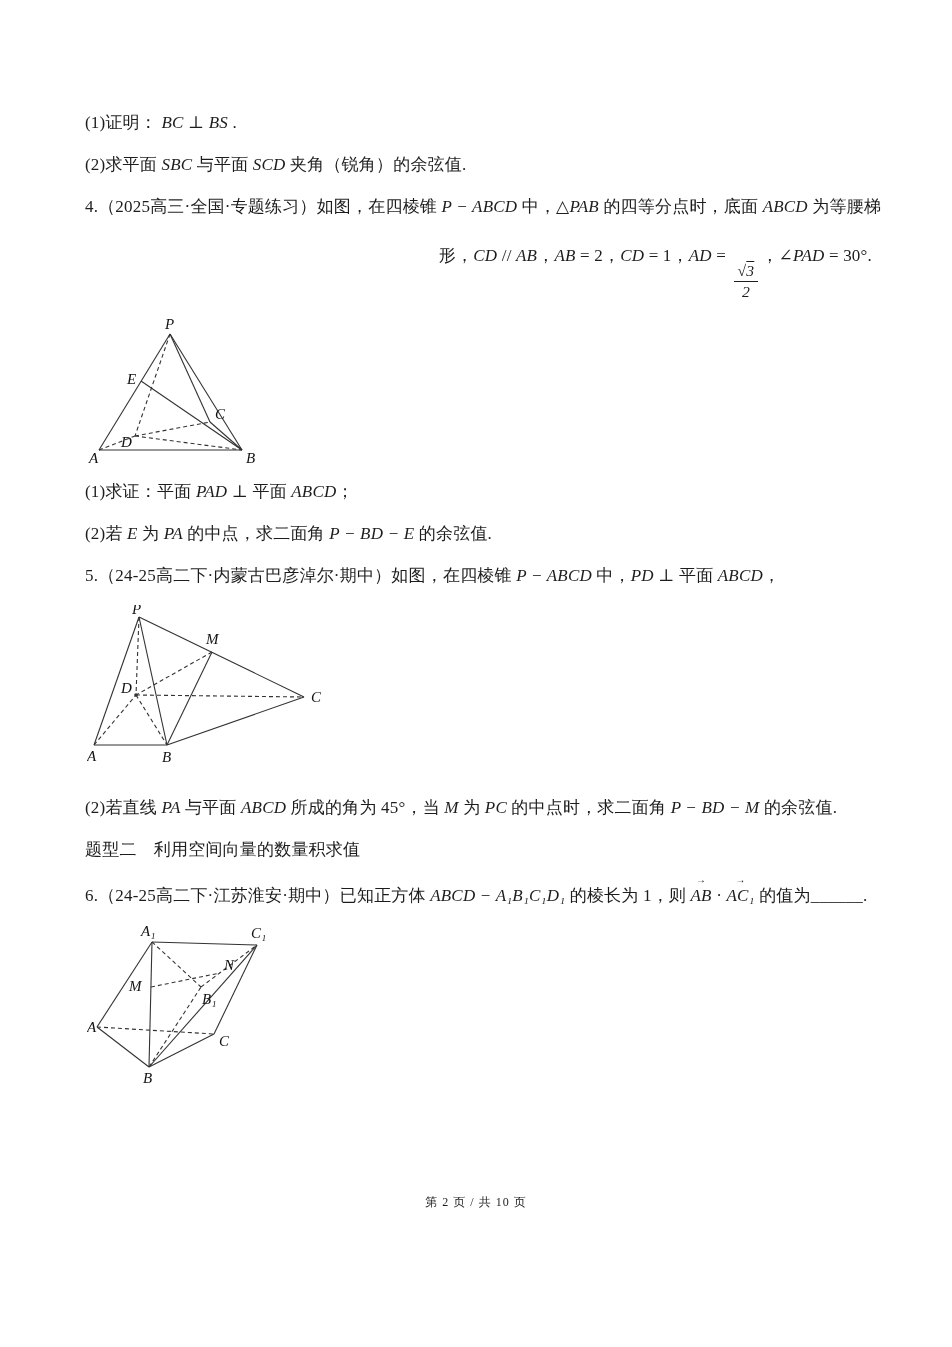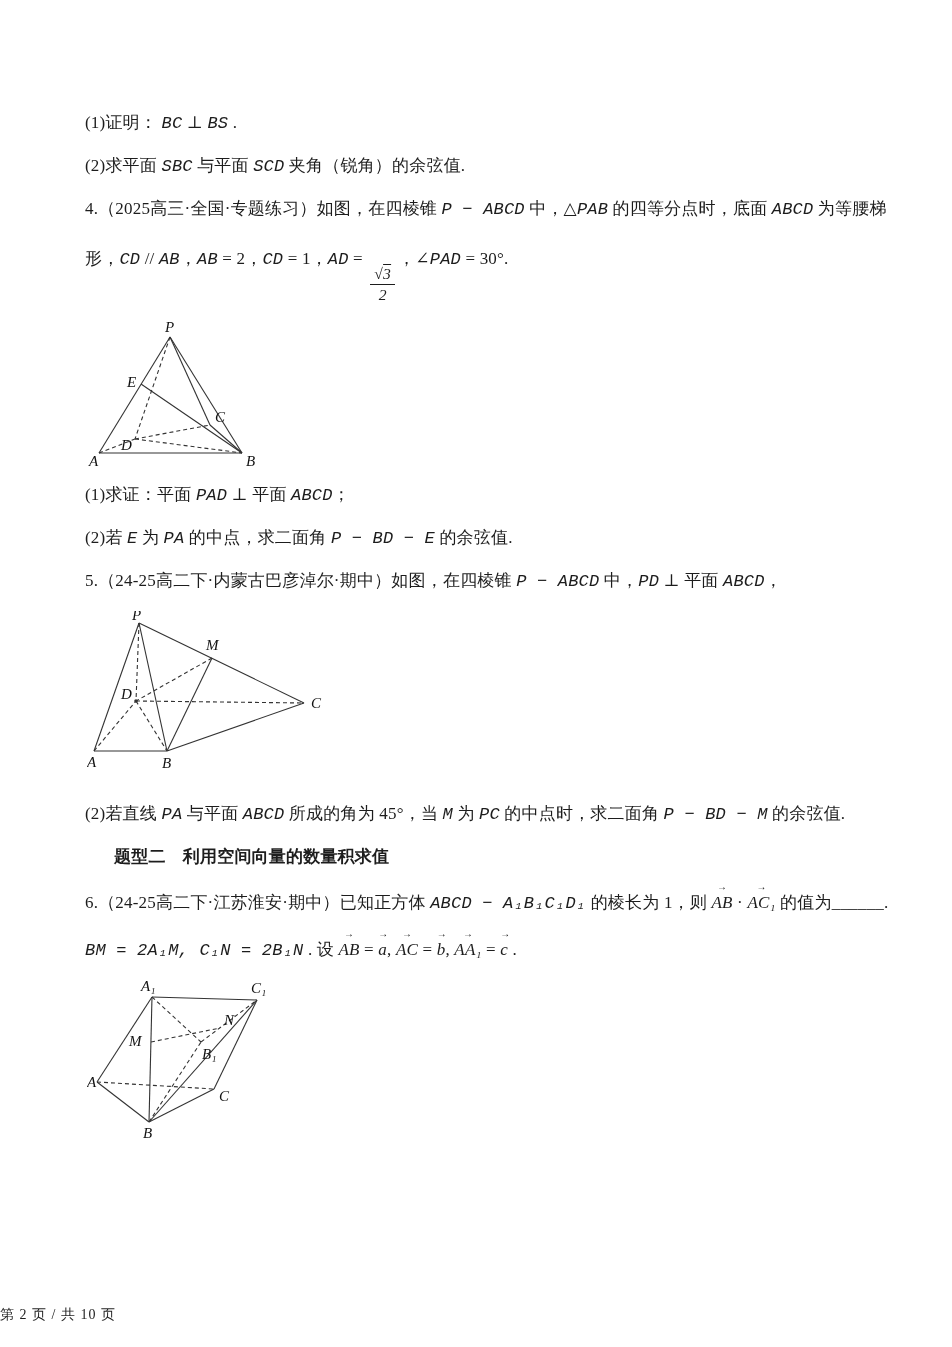--- a/index.html
+++ b/index.html
@@ -7,51 +7,51 @@
   body {
     width:952px; height:1347px; position:relative; overflow:hidden;
     font-family:"Liberation Serif","DejaVu Serif",serif;
     color:#1d1d1d;
   }
   .page { padding:110px 80px 0 85px; }
   .line {
     font-size:17px; line-height:26px; margin-bottom:16px;
     letter-spacing:0.2px; white-space:nowrap;
   }
-  .line .i { font-style:italic;font-family:Liberation Mono, monospace; }
-  .line .b { font-weight:bold;margin-left:29px; }
+  .line .i { font-style:italic; }
+  .line .b { font-weight:normal; }
   .vec { font-style:italic; display:inline-block; position:relative; }
   .vec::after {
     content:"→"; position:absolute; left:0; right:0; top:-0.78em;
     font-size:0.58em; text-align:center; font-style:normal; line-height:1;
   }
   .frac {
     display:inline-flex; flex-direction:column; align-items:center;
     vertical-align:-0.95em; line-height:1.15; font-size:0.92em;
     margin:0 3px; font-style:italic;
   }
   .frac .num { border-bottom:1.2px solid #1d1d1d; padding:0 4px 1px; }
   .frac .den { padding-top:1px; }
   .olin { text-decoration:overline; }
-  .tall { line-height:40px; }
+  .tall { line-height:40px;text-align:right; }
   .vecline { padding-top:4px; }
   figure { margin:0; }
   .figwrap1 { margin:4px 0 12px 2px; }
   .figwrap2 { margin:8px 0 28px 2px; }
   .figwrap3 { margin:8px 0 0 2px;text-decoration:underline; }
   svg.fig { display:block; }
   svg.fig line { stroke:#333; stroke-width:1.1; fill:none; }
   svg.fig line.dash { stroke-dasharray:4 3; }
   svg.fig text {
     font-family:"Liberation Serif","DejaVu Serif",serif;
     font-style:italic; font-size:15px; fill:#111;
   }
   .footer {
-    position:absolute; left:0; top:1306px; width:100%;
-    text-align:left; font-size:14px; letter-spacing:1px; white-space:nowrap;
+    position:absolute; left:0; top:1194px; width:100%;
+    text-align:center; font-size:12px; letter-spacing:1px; white-space:nowrap;
   }
 </style>
 </head>
 <body>
 
 <div class="page">
 
   <p class="line"><span>(1)证明： </span><span class="i">BC</span><span> ⊥ </span><span class="i">BS</span><span> .</span></p>
   <p class="line"><span>(2)求平面 </span><span class="i">SBC</span><span> 与平面 </span><span class="i">SCD</span><span> 夹角（锐角）的余弦值.</span></p>
   <p class="line"><span>4.（2025高三·全国·专题练习）如图，在四棱锥 </span><span class="i">P − ABCD</span><span> 中，△</span><span class="i">PAB</span><span> 的四等分点时，底面 </span><span class="i">ABCD</span><span> 为等腰梯</span></p>
@@ -116,21 +116,20 @@
         <text x="224" y="97">C</text>
         <text x="0" y="156">A</text>
         <text x="75" y="157">B</text>
       </g>
     </svg>
   </figure>
 
   <p class="line"><span>(2)若直线 </span><span class="i">PA</span><span> 与平面 </span><span class="i">ABCD</span><span> 所成的角为 45°，当 </span><span class="i">M</span><span> 为 </span><span class="i">PC</span><span> 的中点时，求二面角 </span><span class="i">P − BD − M</span><span> 的余弦值.</span></p>
   <p class="line"><span class="b">题型二　利用空间向量的数量积求值</span></p>
   <p class="line vecline"><span>6.（24-25高二下·江苏淮安·期中）已知正方体 </span><span class="i">ABCD − A₁B₁C₁D₁</span><span> 的棱长为 1，则 </span><span class="vec">AB</span><span> · </span><span class="vec">AC₁</span><span> 的值为</span><span>______</span><span>.</span></p>
-  <p class="line vecline"><span class="i">BM = 2A₁M, C₁N = 2B₁N</span><span> .  设 </span><span class="vec">AB</span><span> = </span><span class="vec">a</span><span>, </span><span class="vec">AC</span><span> = </span><span class="vec">b</span><span>, </span><span class="vec">AA₁</span><span> = </span><span class="vec">c</span><span> .</span></p>
 
   <figure class="figwrap3">
     <svg class="fig" width="195" height="166" viewBox="0 0 195 166" role="img">
       <g>
         <line x1="65" y1="17" x2="170" y2="20"></line>
         <line x1="65" y1="17" x2="10" y2="102"></line>
         <line x1="10" y1="102" x2="62" y2="142"></line>
         <line x1="62" y1="142" x2="127" y2="109"></line>
         <line x1="127" y1="109" x2="170" y2="20"></line>
         <line x1="65" y1="17" x2="62" y2="142"></line>

